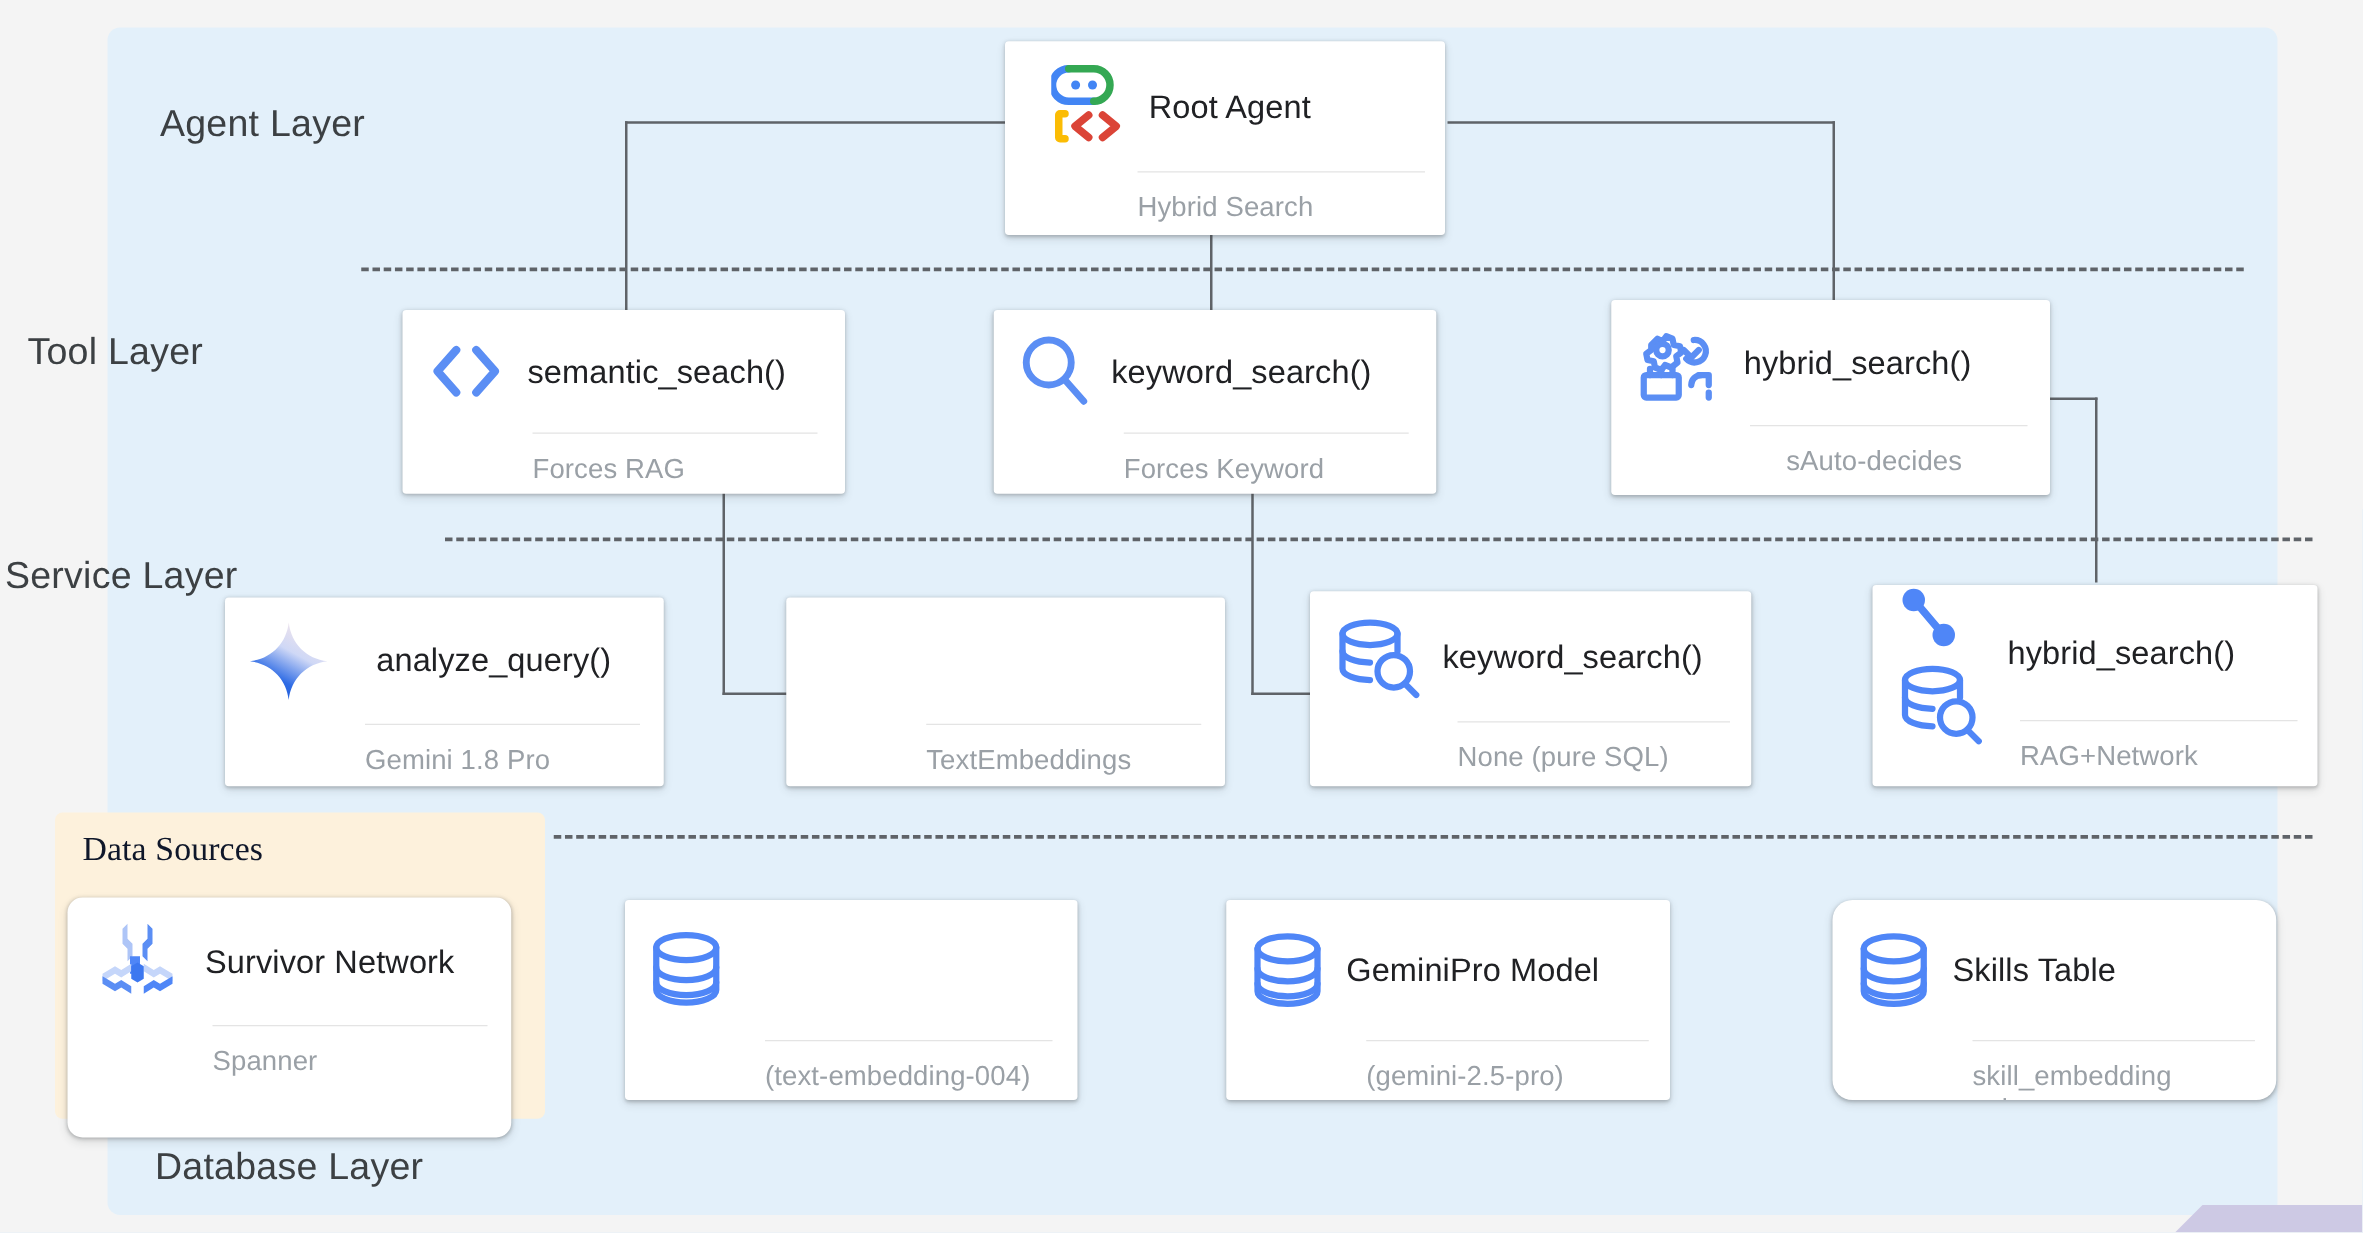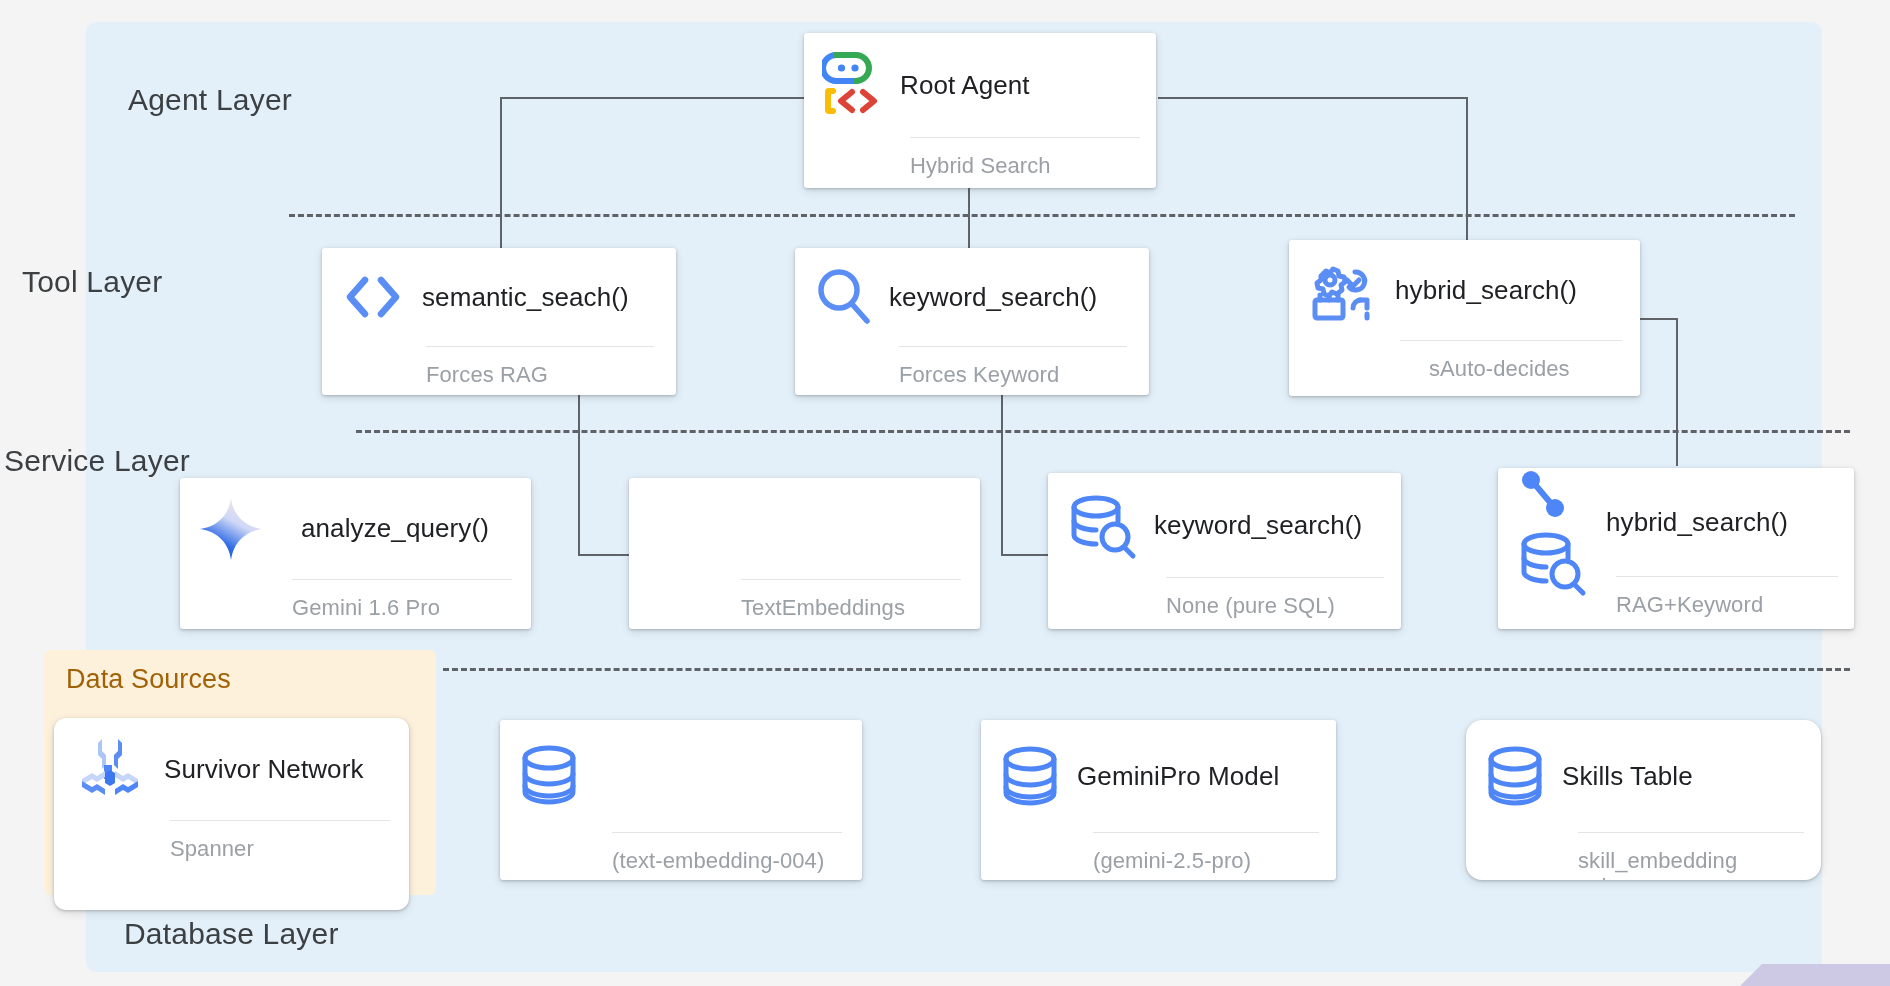--- a/index.html
+++ b/index.html
@@ -17,21 +17,21 @@
     background:#e3f0fa;border-radius:10px;
   }
   .bottom-strip{
     position:absolute;left:0;top:972px;width:1890px;height:14px;background:#f4f4f4;
   }
   .datasources-box{
     position:absolute;left:44px;top:650px;width:392px;height:245px;
     background:#fdf1dc;border-radius:6px;
   }
   .ds-title{
-    position:absolute;left:22px;top:14px;font-size:27px;color:#a16207;letter-spacing:.1px;
+    position:absolute;left:22px;top:14px;font-size:27px;color:#0f172a;letter-spacing:.1px;font-family:Liberation Serif, serif;
   }
 
   
   .layer-label{position:absolute;font-size:30px;color:#3c4043;white-space:nowrap;letter-spacing:.2px;}
   #lab-agent{left:128px;top:83px;}
   #lab-tool{left:22px;top:265px;}
   #lab-service{left:4px;top:444px;}
   #lab-db{left:124px;top:917px;}
 
   
@@ -102,21 +102,21 @@
 
   <div class="dash" id="dash1"></div>
   <div class="dash" id="dash2"></div>
   <div class="dash" id="dash3"></div>
 
   <div class="layer-label" id="lab-agent">Agent Layer</div>
   <div class="layer-label" id="lab-tool">Tool Layer</div>
   <div class="layer-label" id="lab-service">Service Layer</div>
   <div class="layer-label" id="lab-db">Database Layer</div>
 
-  <div class="card" style="left:804px;top:33px;width:352px;height:155px;">
+  <div class="card" style="left:804px;top:33px;width:352px;height:155px;padding-left:19px;">
     <div class="top" style="height:104px;">
       <div class="ic">
         <svg width="62" height="72" viewBox="0 0 62 72">
           <path d="M14 6 A13 13 0 0 0 14 32 L34 32" fill="none" stroke="#4285f4" stroke-width="6" stroke-linecap="round"></path>
           <path d="M34 32 A13 13 0 0 0 34 6 L14 6" fill="none" stroke="#34a853" stroke-width="6" stroke-linecap="round"></path>
           <circle cx="19.5" cy="19" r="3.6" fill="#4285f4"></circle>
           <circle cx="33" cy="19" r="3.6" fill="#4285f4"></circle>
           <path d="M11 42 h-4 a1 1 0 0 0-1 1 v18 a1 1 0 0 0 1 1 h4" fill="none" stroke="#fbbc04" stroke-width="6" stroke-linecap="round" stroke-linejoin="round"></path>
           <polyline points="30,43 19,52 30,61" fill="none" stroke="#db4437" stroke-width="6" stroke-linecap="round" stroke-linejoin="round"></polyline>
           <polyline points="41,43 52,52 41,61" fill="none" stroke="#db4437" stroke-width="6" stroke-linecap="round" stroke-linejoin="round"></polyline>
@@ -189,21 +189,21 @@
               <stop offset="72%" stop-color="#2f6ce5"></stop>
               <stop offset="100%" stop-color="#1b57d6"></stop>
             </linearGradient>
           </defs>
           <path d="M33 2 C35 19 47 31 64 33 C47 35 35 47 33 64 C31 47 19 35 2 33 C19 31 31 19 33 2 Z" fill="url(#gemgrad)"></path>
         </svg>
       </div>
       <div class="ttl">analyze_query()</div>
     </div>
     <div class="sep" style="left:112px;top:101px;width:220px;"></div>
-    <div class="sub" style="left:112px;top:117px;">Gemini 1.6 Pro</div>
+    <div class="sub" style="left:112px;top:117px;">Gemini 1.8 Pro</div>
   </div>
 
   <div class="card" style="left:629px;top:478px;width:351px;height:151px;">
     <div class="sep" style="left:112px;top:101px;width:220px;"></div>
     <div class="sub" style="left:112px;top:117px;">TextEmbeddings</div>
   </div>
 
   <div class="card" style="left:1048px;top:473px;width:353px;height:156px;">
     <div class="top" style="height:104px;">
       <div class="ic">
@@ -237,21 +237,21 @@
             <path d="M52 17 v14"></path>
             <path d="M8 31 c0 5 10 9 22 9"></path>
             <circle cx="49" cy="47" r="13"></circle>
             <line x1="58" y1="57" x2="67" y2="66"></line>
           </g>
         </svg>
       </div>
       <div class="ttl">hybrid_search()</div>
     </div>
     <div class="sep" style="left:118px;top:108px;width:222px;"></div>
-    <div class="sub" style="left:118px;top:124px;">RAG+Keyword</div>
+    <div class="sub" style="left:118px;top:124px;">RAG+Network</div>
   </div>
 
   <div class="datasources-box">
     <div class="ds-title">Data Sources</div>
   </div>
 
   <div class="card" style="left:54px;top:718px;width:355px;height:192px;border-radius:12px;">
     <div class="top" style="height:102px;">
       <div class="ic">
         <svg width="76" height="72" viewBox="0 0 76 72">

